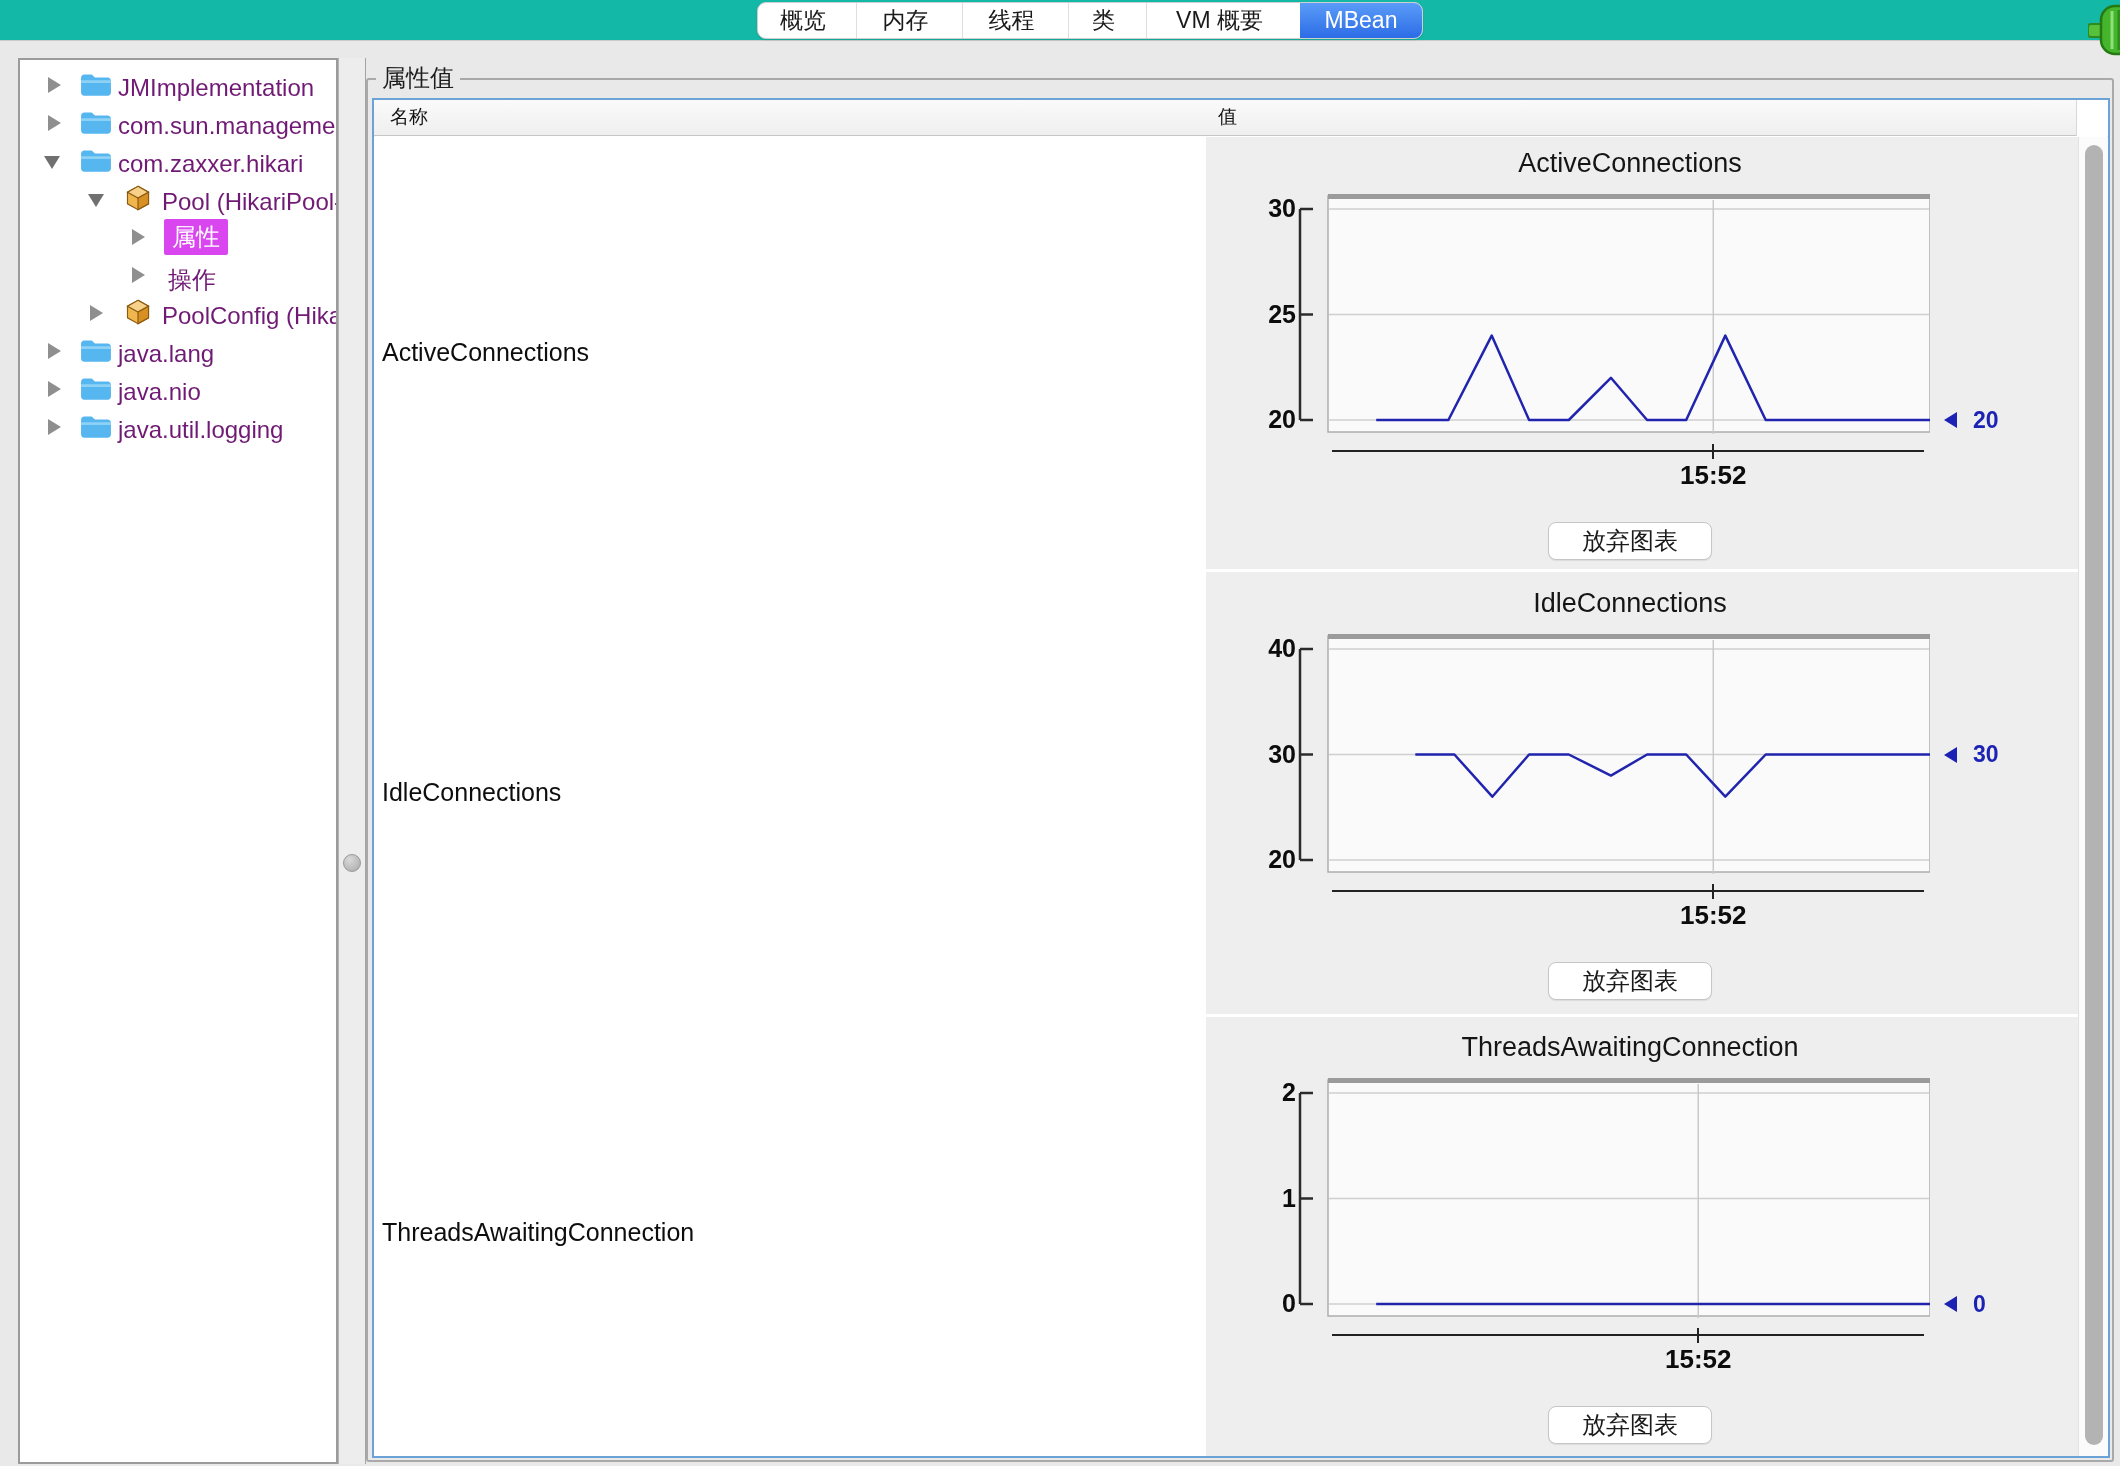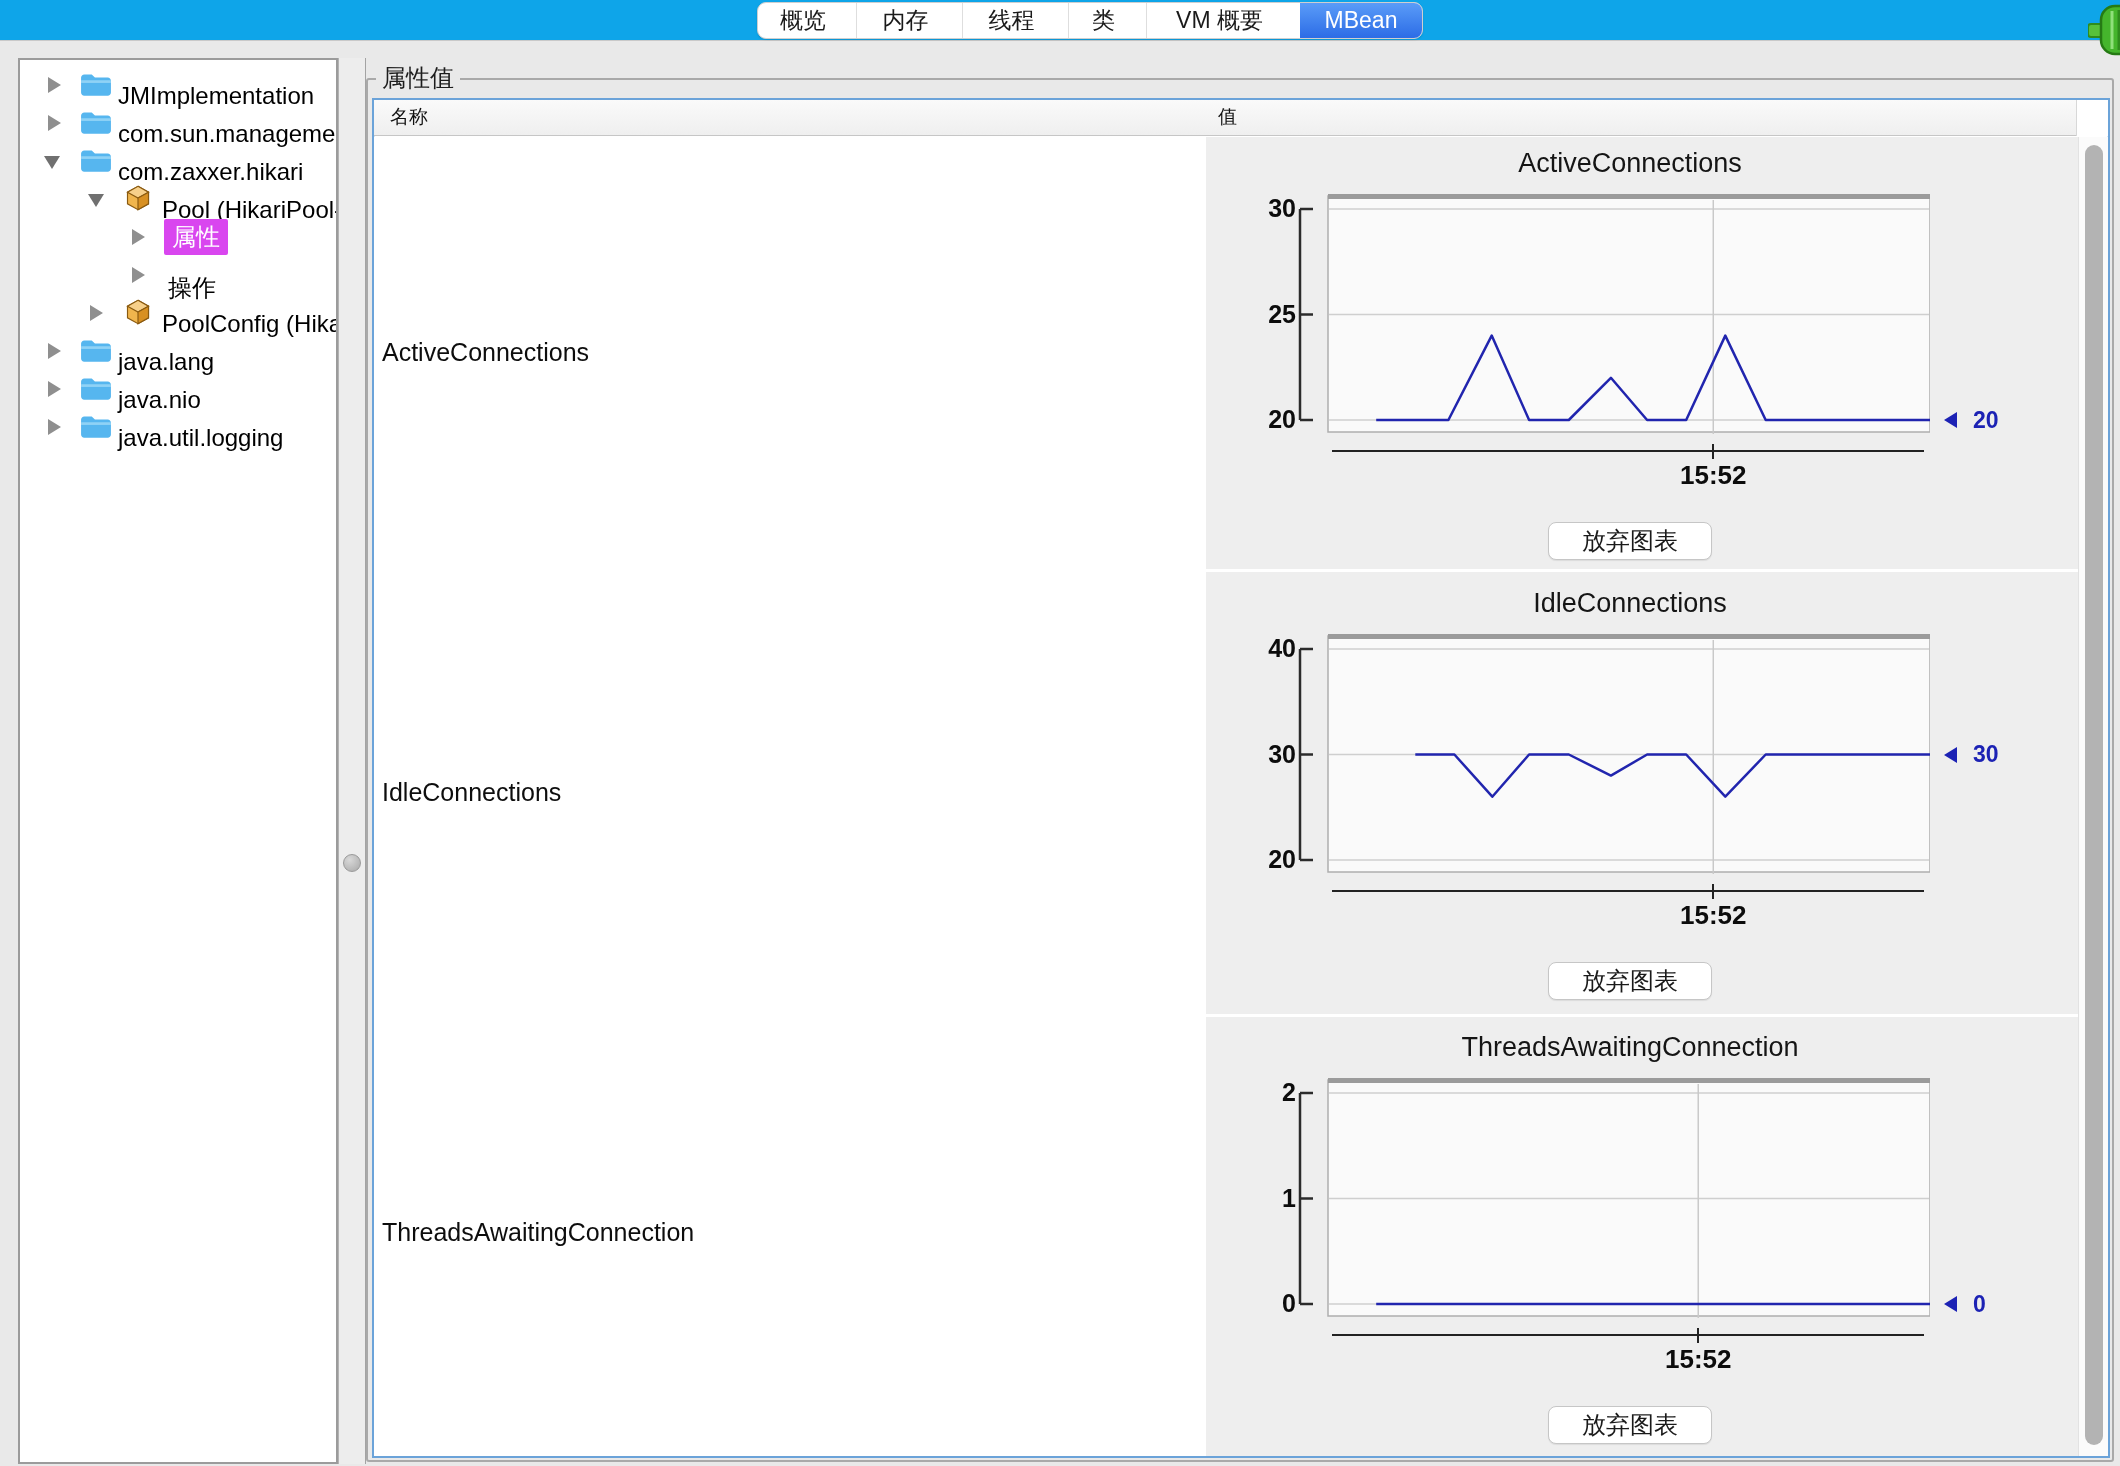--- a/index.html
+++ b/index.html
@@ -1,32 +1,32 @@
 <!DOCTYPE html>
 <html><head>
 <meta charset="utf-8">
 <style>
   * { margin:0; padding:0; box-sizing:border-box; }
   html,body { width:2120px; height:1466px; overflow:hidden; }
   body { background:#e9e9e9; font-family:"Liberation Sans","DejaVu Sans",sans-serif; color:#111; position:relative; }
 
   
-  .tabbar { position:absolute; left:0; top:0; width:2120px; height:41px; background:#0ea5e9; border-bottom:1px solid #c9c9c9; }
+  .tabbar { position:absolute; left:0; top:0; width:2120px; height:41px; background:#14b8a6; border-bottom:1px solid #c9c9c9; }
   .tabs { position:absolute; left:757px; top:2px; height:37px; display:flex; background:#ffffff; border:1px solid #cfcfcf; border-radius:9px; overflow:hidden; box-shadow:0 1px 2px rgba(0,0,0,.12); }
   .tab { height:35px; line-height:35px; text-align:center; font-size:23px; color:#1a1a1a; cursor:default; }
   .tab + .tab { border-left:1px solid #dedede;margin-left:8px; }
   .tab.sel { background:linear-gradient(#5a9cf8,#2c6ce6); color:#fff; border-left:none; }
   .t0{width:90px}.t1{width:98px}.t2{width:98px}.t3{width:70px}.t4{width:146px}.t5{width:122px}
 
   .plug { position:absolute; left:2088px; top:4px; width:50px; height:52px; }
 
   
   .treepanel { position:absolute; left:18px; top:58px; width:320px; height:1406px; background:#ffffff; border:2px solid #9b9b9b; overflow:hidden; }
   .trow { position:absolute; left:0; width:320px; height:38px; }
-  .tlabel { position:absolute; top:16px; font-size:24px; white-space:nowrap; color:#000000; }
+  .tlabel { position:absolute; top:8px; font-size:24px; white-space:nowrap; color:#701a75; }
   .tlabel.sel { background:#d946ef; color:#fff; padding:2px 8px; border-radius:2px; top:1px; }
   .arr { position:absolute; top:11px; width:0; height:0; }
   .arr.right { border-left:13px solid #8f8f8f; border-top:8px solid transparent; border-bottom:8px solid transparent; }
   .arr.down  { top:14px; border-top:13px solid #707070; border-left:8px solid transparent; border-right:8px solid transparent; }
   .ico { position:absolute; top:4px; width:32px; height:28px; }
   .ico svg { width:100%; height:100%; }
 
   
   .splitter { position:absolute; left:338px; top:58px; width:28px; height:1406px; background:#ededed; border-left:1px solid #b3b3b3; border-right:1px solid #a3a3a3; }
   .knob { position:absolute; left:4px; top:796px; width:18px; height:18px; border-radius:50%; background:radial-gradient(circle at 35% 30%, #d9d9d9, #a8a8a8); border:1px solid #9a9a9a; }

